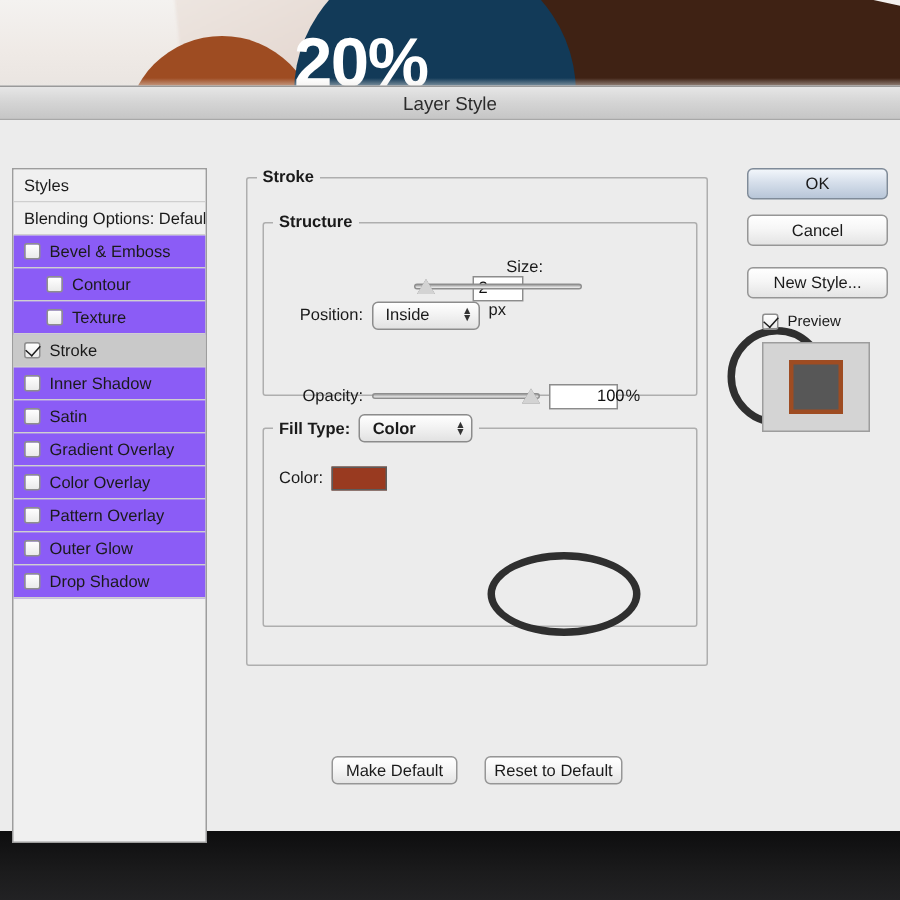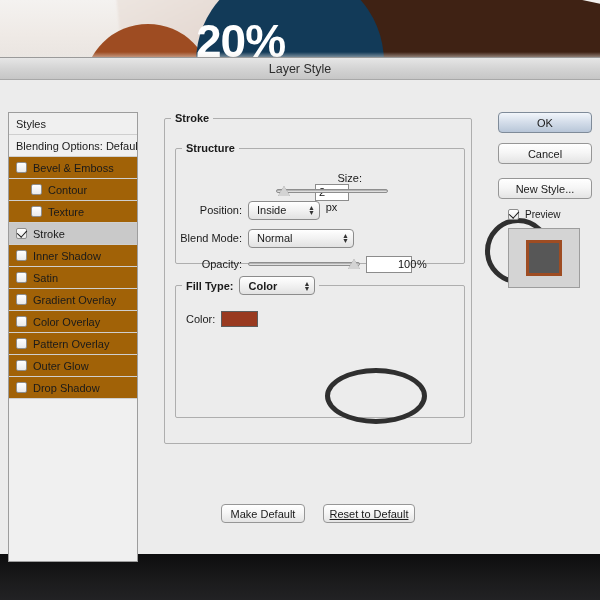--- a/index.html
+++ b/index.html
@@ -116,21 +116,21 @@
     overflow: hidden;
   }
   .style-row {
     height: 22px;
     display: flex;
     align-items: center;
     padding-left: 7px;
     font-size: 11px;
     color: #1a1a1a;
     border-bottom: 1px solid #cfcfcf;
-    background: #a16207;
+    background: #8b5cf6;
     box-sizing: border-box;
     white-space: nowrap;
   }
   .style-row.header { background: #f0f0f0; }
   .style-row.selected { background: #c9c9c9; }
   .style-row.indent { padding-left: 22px; }
   .cbx {
     width: 11px; height: 11px;
     border: 1px solid #8e8e8e;
     border-radius: 2px;
@@ -280,21 +280,21 @@
     display: flex;
     align-items: center;
     justify-content: center;
     box-sizing: border-box;
     white-space: nowrap;
   }
   #btn-make-default {
     position: absolute; left: 61px; top: 392px; width: 84px; height: 19px;
   }
   #btn-reset-default {
-    position: absolute; left: 163px; top: 392px; width: 92px; height: 19px; text-decoration: underline;
+    position: absolute; left: 163px; top: 392px; width: 92px; height: 19px;
   }
 
   
   #right-col {
     position: absolute;
     left: 498px; top: 32px;
     width: 94px;
   }
   #btn-ok {
     width: 94px; height: 21px;
@@ -429,30 +429,20 @@
             <div class="lbl" style="width:66px;">Position:</div>
             <div class="popup" style="width:72px;">
               <span class="pv">Inside</span>
               <span class="arrows">
                   <span>▲</span>
                   <span>▼</span>
                 </span>
             </div>
           </div>
 
-          <div class="row" style="left:0; top:74px; width:282px;">
-            <div class="lbl" style="width:66px;">Blend Mode:</div>
-            <div class="popup" style="width:106px;">
-              <span class="pv">Normal</span>
-              <span class="arrows">
-                  <span>▲</span>
-                  <span>▼</span>
-                </span>
-            </div>
-          </div>
 
           <div class="row" style="left:0; top:100px; width:282px;">
             <div class="lbl" style="width:66px;">Opacity:</div>
             <div class="slider">
               <div class="track"></div>
               <div class="thumb" id="opacity-thumb" style="left: 100px;"></div>
             </div>
             <div class="numbox wide">100</div>
             <div class="unit">%</div>
           </div>

